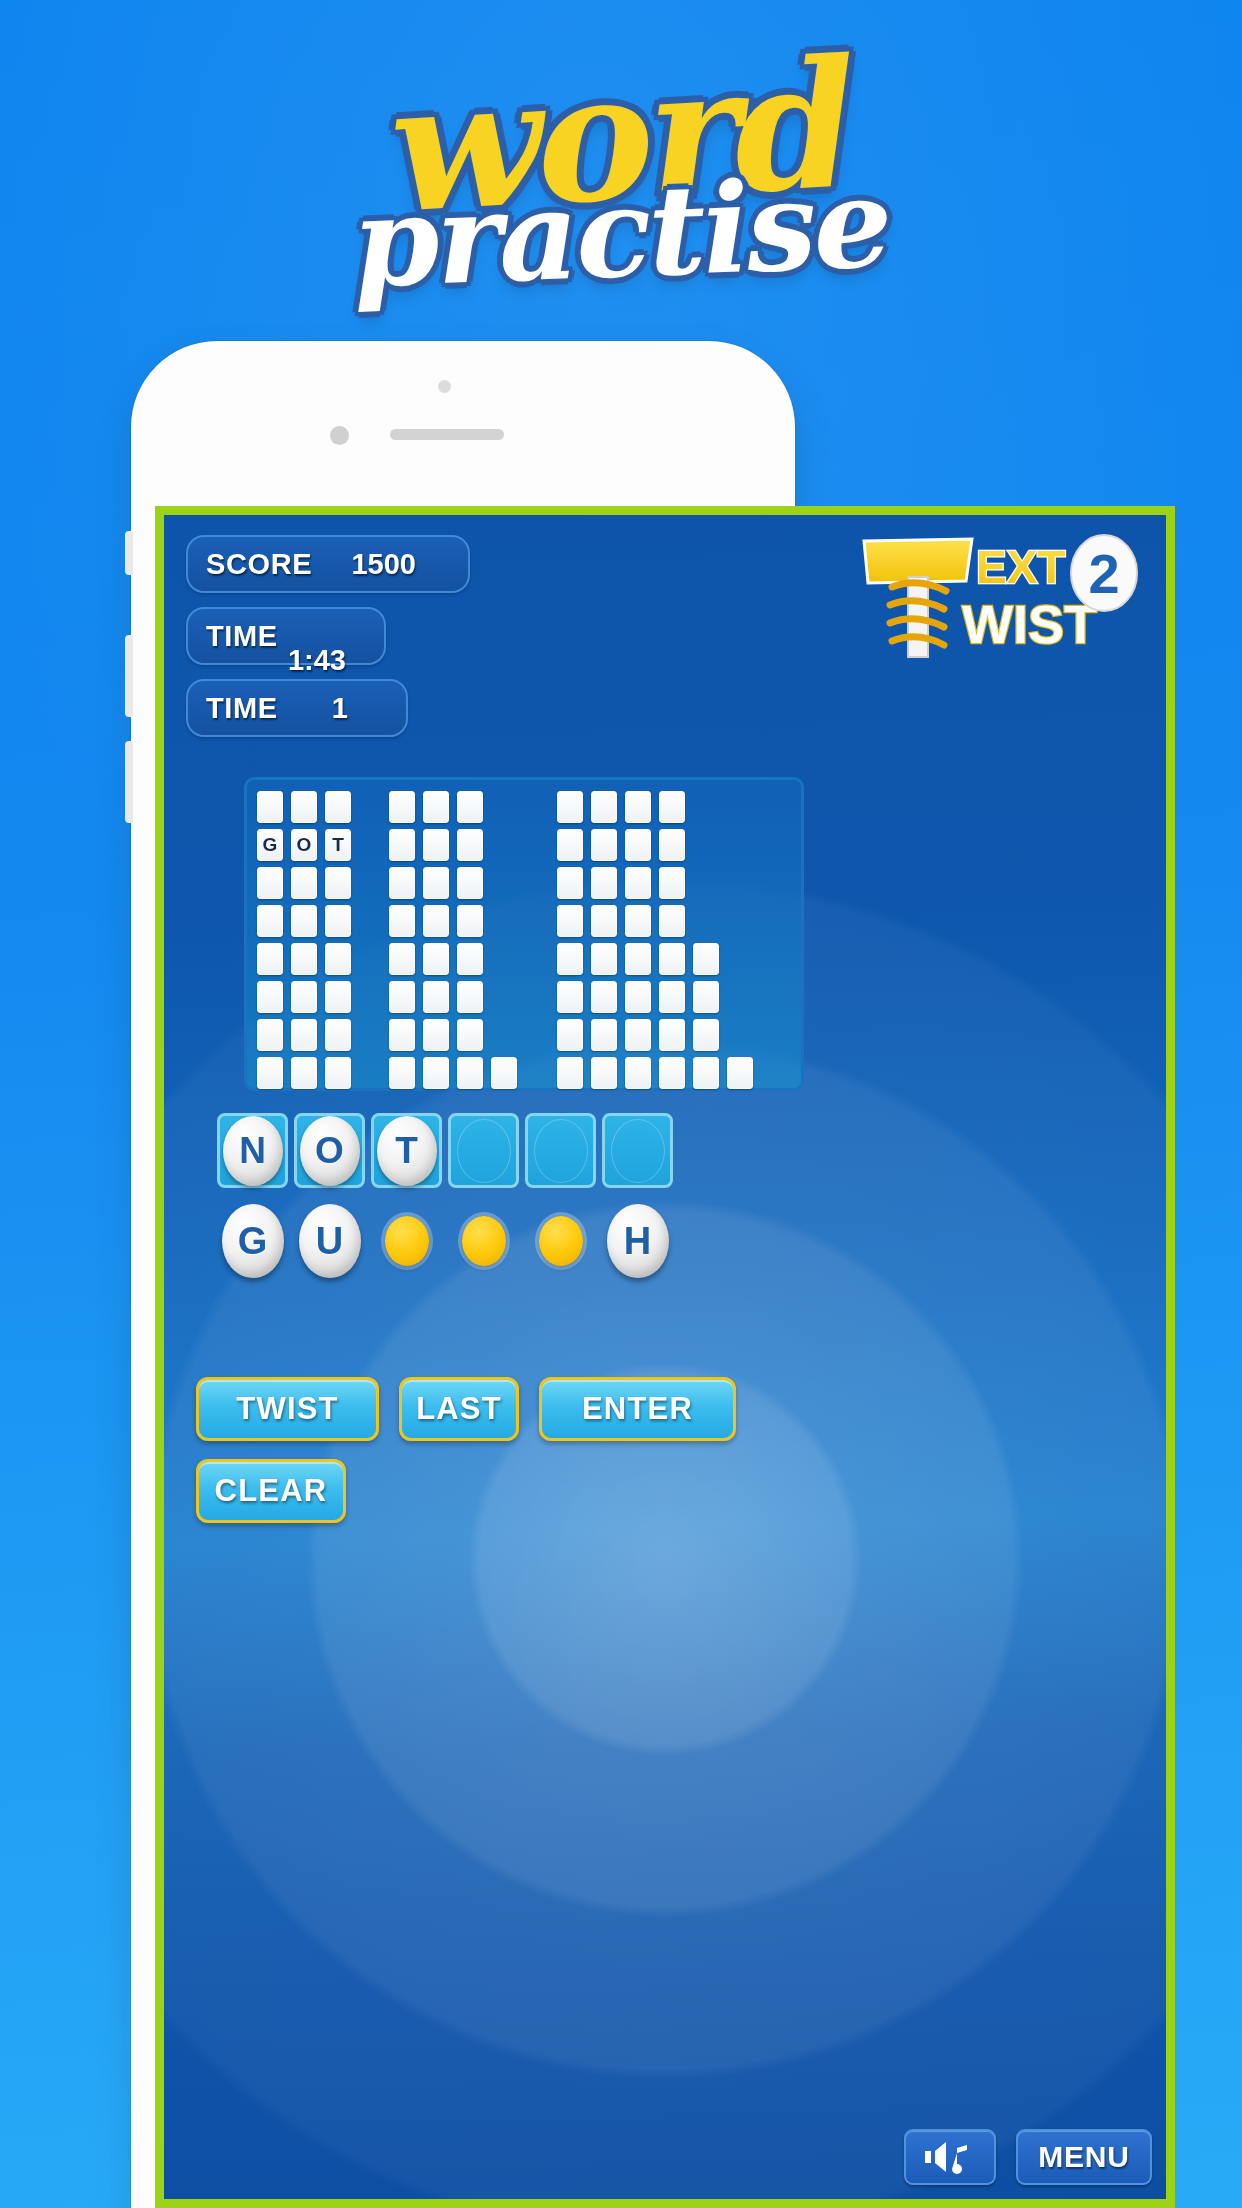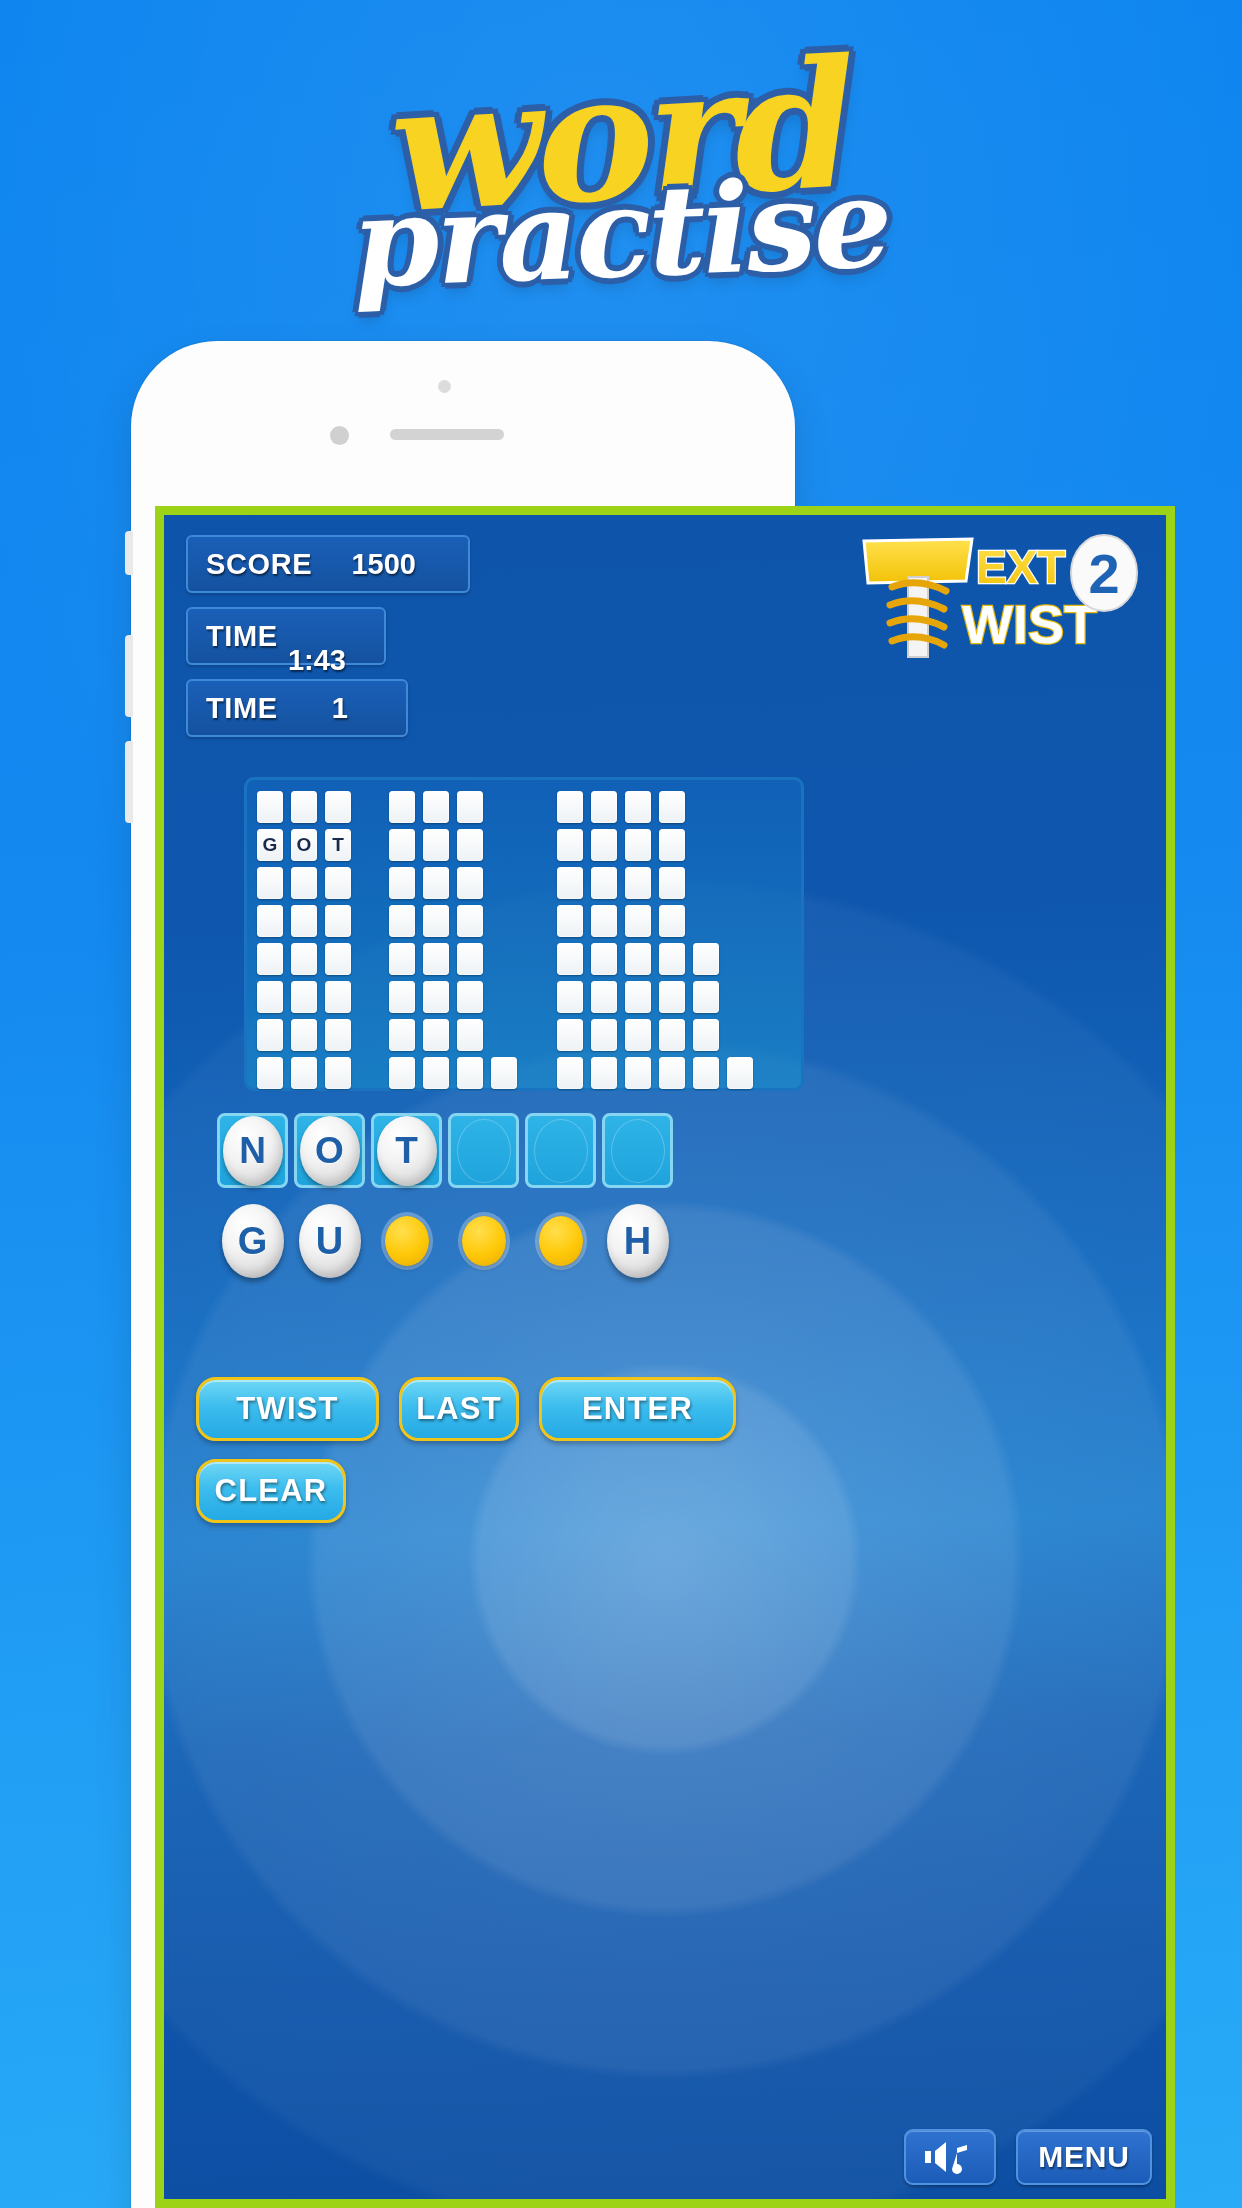--- a/index.html
+++ b/index.html
@@ -113,21 +113,21 @@
       radial-gradient(circle at 50% 62%, rgba(255,255,255,.09) 0%, rgba(255,255,255,.06) 44%, rgba(255,255,255,0) 45%),
       radial-gradient(circle at 50% 62%, rgba(255,255,255,.06) 0%, rgba(255,255,255,.04) 58%, rgba(255,255,255,0) 59%),
       linear-gradient(178deg, #0e54ab 0%, #0f57ae 24%, #1269bf 46%, #1478cc 60%, #1260b5 72%, #0f55ab 86%, #0d4ea2 100%);
   }
 
   
   #stats { position: absolute; left: 22px; top: 20px; z-index: 3; }
   .stat-box {
     background: linear-gradient(180deg, #1a5fb8 0%, #14529f 100%);
     border: 2px solid #3f8ad8;
-    border-radius: 6px;
+    border-radius: 18px;
     height: 58px;
     display: flex; align-items: center;
     padding: 0 18px;
     margin-bottom: 14px;
     box-shadow: 0 2px 3px rgba(0,0,0,.18);
   }
   #stat-score { width: 284px; }
   #stat-time  { width: 200px; justify-content: center; }
   #stat-round { width: 222px; }
   .stat-label {
@@ -228,21 +228,21 @@
     background: radial-gradient(circle at 38% 30%, #ffdf4d 0%, #FFC90A 52%, #e8ac00 100%);
     box-shadow: 0 0 0 4px rgba(255,255,255,.28), 0 3px 4px rgba(0,0,0,.3);
   }
 
   
   #actions { position: absolute; left: 32px; top: 862px; z-index: 3; }
   .btn-row { display: flex; gap: 20px; margin-bottom: 18px; }
   .game-btn {
     height: 64px;
     border: 3px solid #F0C419;
-    border-radius: 20px;
+    border-radius: 12px;
     background: linear-gradient(180deg, #6fd7f5 0%, #3dbdee 45%, #24a9e4 100%);
     display:flex; align-items:center; justify-content:center;
     color:#fff; font-weight:bold; font-size:31px; letter-spacing:1.2px;
     text-shadow: 1px 2px 3px rgba(0,0,0,.45);
     box-shadow: 0 3px 5px rgba(0,0,0,.28), inset 0 2px 0 rgba(255,255,255,.45);
   }
   #btn-twist  { width: 183px; }
   #btn-last   { width: 120px; }
   #btn-enter  { width: 197px; }
   #btn-giveup { width: 183px; }

